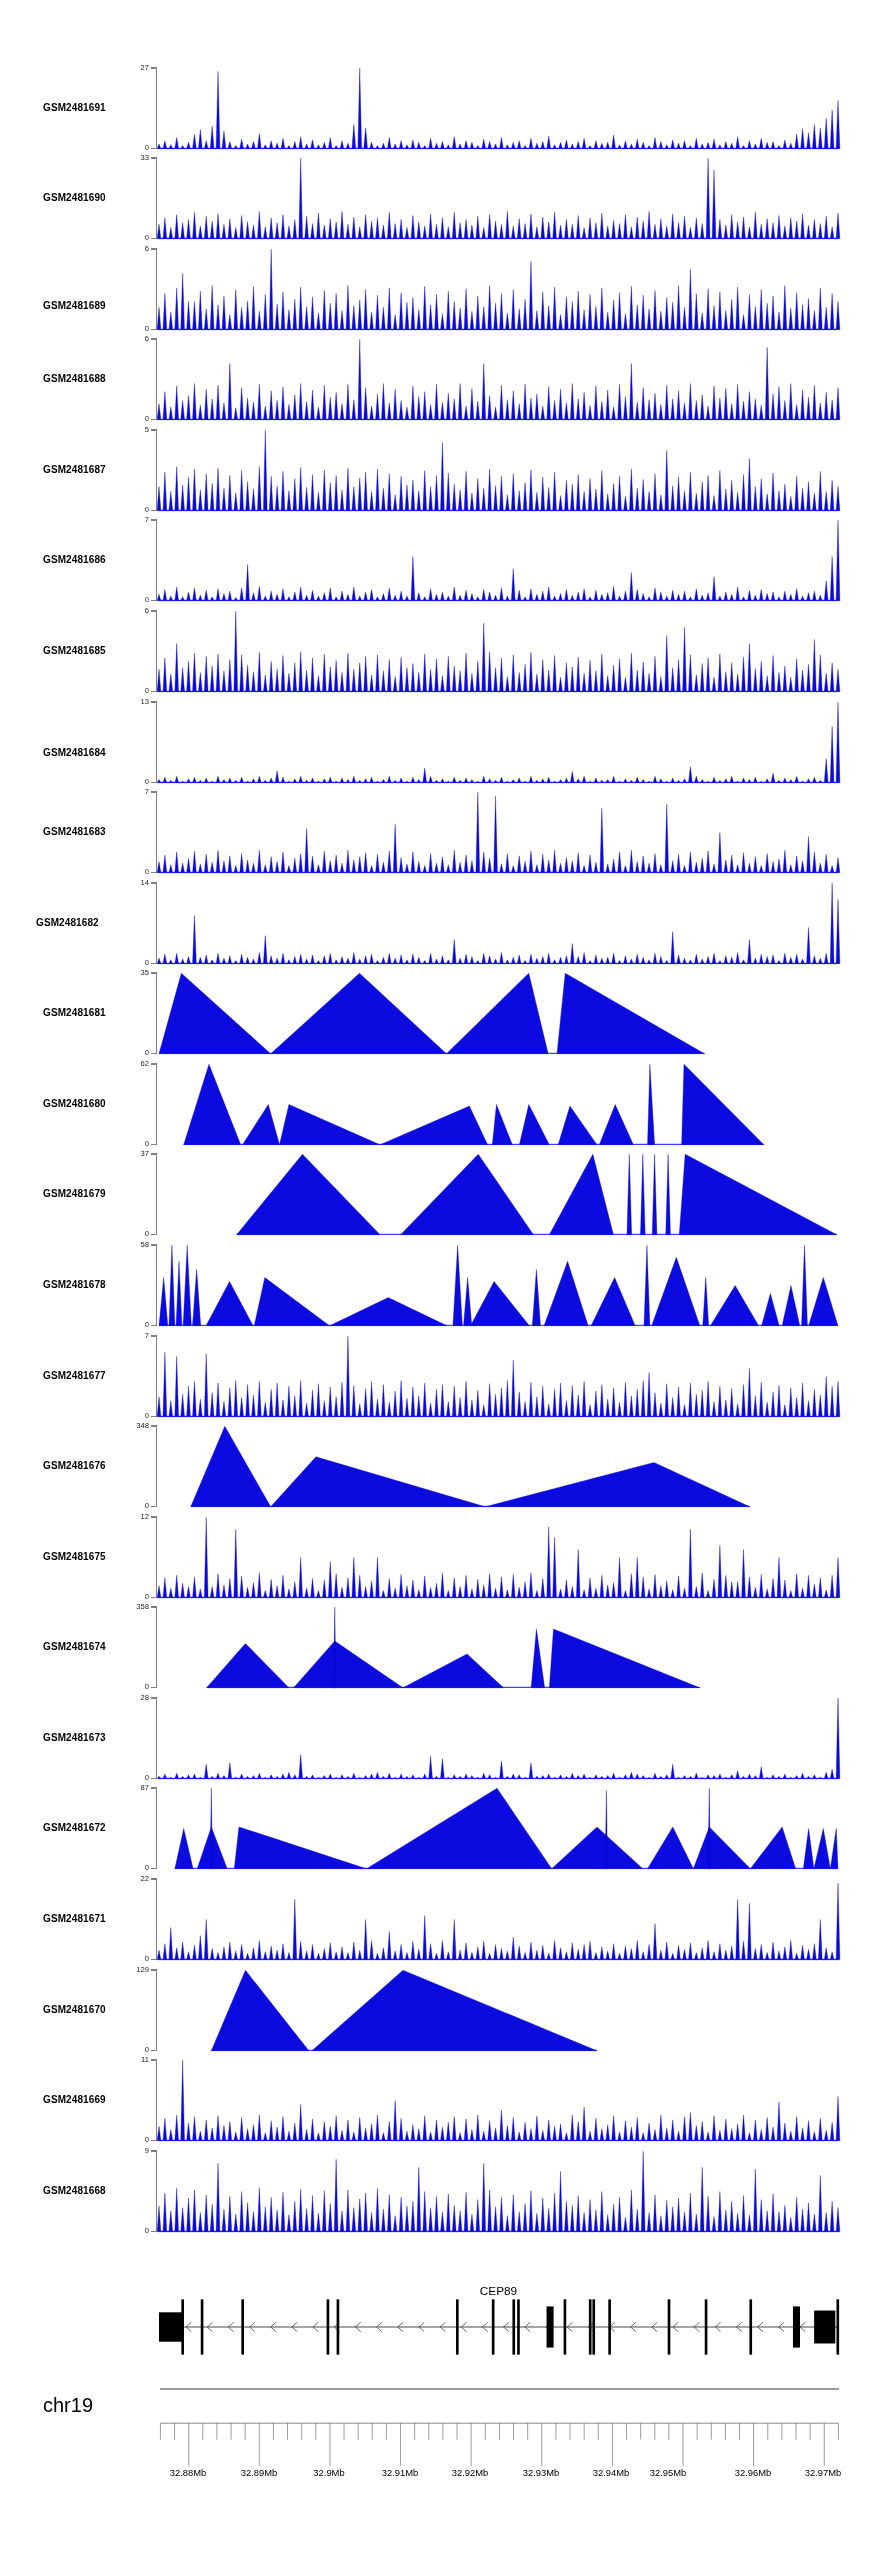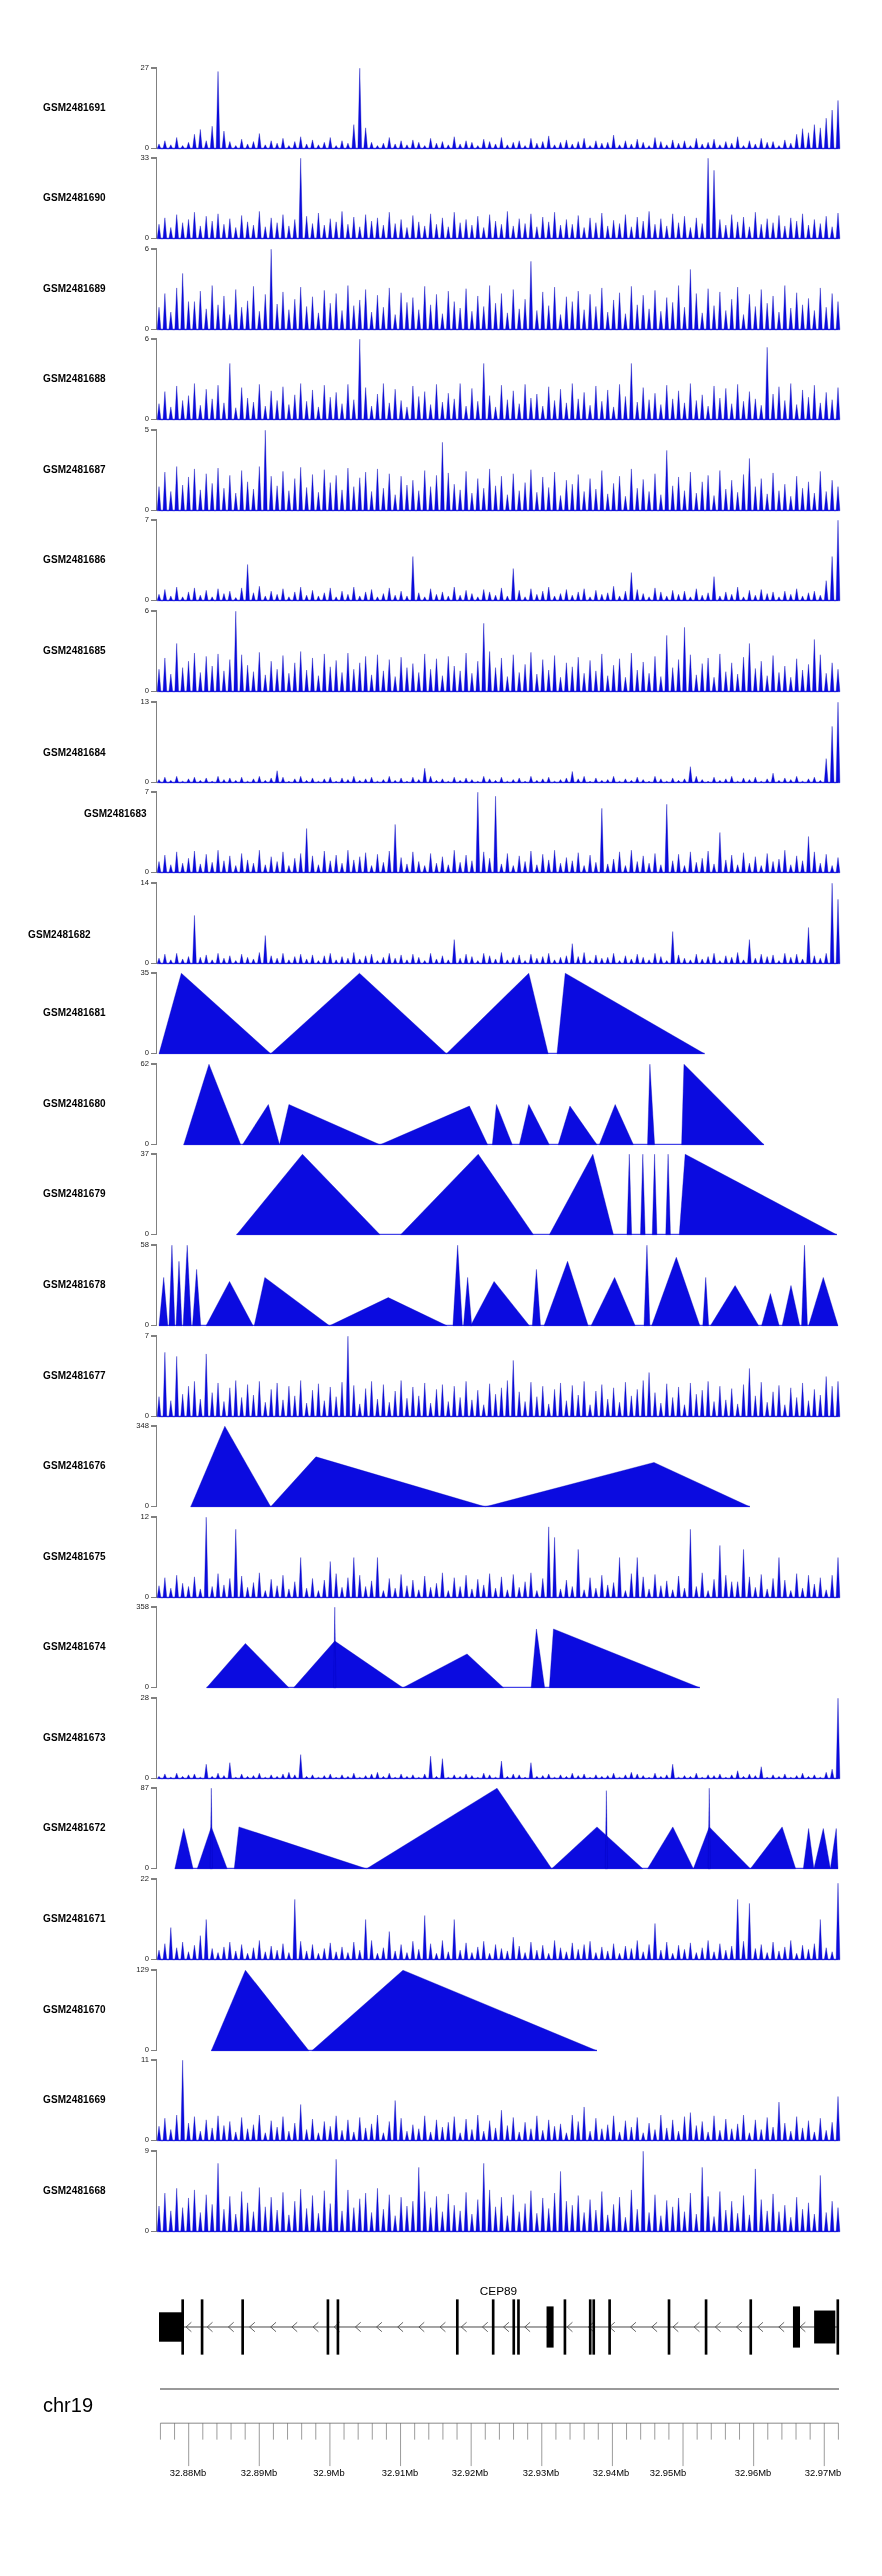--- a/index.html
+++ b/index.html
@@ -38,21 +38,21 @@
         <div class="abs ynum" style="left:104px;top:75px;">0</div>
         <div class="abs ytick" style="left:151px;top:-0.6px;"></div>
         <div class="abs ytick" style="left:151px;top:80px;"></div>
         <div class="abs yaxis" style="left:156px;top:0;height:81px;"></div>
         <svg width="679" height="81" viewBox="0 0 1155 137" style="position:absolute;left:159px;top:0px;overflow:visible;">
           <path d="M0,137L-3.2,137L0.0,112.3L3.2,137L6.8,137L10.0,101.4L13.2,137L16.9,137L20.1,117.8L23.3,137L26.9,137L30.1,95.9L33.3,137L37.0,137L40.2,109.6L43.4,137L47.0,137L50.2,104.1L53.4,137L57.1,137L60.3,91.8L63.5,137L67.1,137L70.3,115.1L73.5,137L77.1,137L80.3,98.6L83.5,137L87.2,137L90.4,106.9L93.6,137L97.2,137L100.4,94.5L103.6,137L107.3,137L110.5,112.3L113.7,137L117.3,137L120.5,102.8L123.7,137L127.4,137L130.6,117.8L133.8,137L137.4,137L140.6,97.3L143.8,137L147.5,137L150.7,108.2L153.9,137L157.5,137L160.7,113.7L163.9,137L167.5,137L170.7,90.4L173.9,137L177.6,137L180.8,116.5L184.0,137L187.6,137L190.8,101.4L194.0,137L197.7,137L200.9,109.6L204.1,137L207.7,137L210.9,95.9L214.1,137L217.8,137L221.0,115.1L224.2,137L227.8,137L231.0,104.1L234.2,137L237.8,137L241.0,0.0L244.2,137L247.9,137L251.1,98.6L254.3,137L257.9,137L261.1,111.0L264.3,137L268.0,137L271.2,93.2L274.4,137L278.0,137L281.2,113.7L284.4,137L288.1,137L291.3,102.8L294.5,137L298.1,137L301.3,108.2L304.5,137L308.1,137L311.3,90.4L314.5,137L318.2,137L321.4,112.3L324.6,137L328.2,137L331.4,100.0L334.6,137L338.3,137L341.5,116.5L344.7,137L348.3,137L351.5,95.9L354.7,137L358.4,137L361.6,106.9L364.8,137L368.4,137L371.6,101.4L374.8,137L378.5,137L381.7,113.7L384.9,137L388.5,137L391.7,91.8L394.9,137L398.5,137L401.7,111.0L404.9,137L408.6,137L411.8,104.1L415.0,137L418.6,137L421.8,117.8L425.0,137L428.7,137L431.9,97.3L435.1,137L438.7,137L441.9,108.2L445.1,137L448.8,137L452.0,115.1L455.2,137L458.8,137L462.0,94.5L465.2,137L468.8,137L472.0,112.3L475.2,137L478.9,137L482.1,101.4L485.3,137L488.9,137L492.1,116.5L495.3,137L499.0,137L502.2,91.8L505.4,137L509.0,137L512.2,109.6L515.4,137L519.1,137L522.3,104.1L525.5,137L529.1,137L532.3,113.7L535.5,137L539.1,137L542.3,98.6L545.5,137L549.2,137L552.4,117.8L555.6,137L559.2,137L562.4,95.9L565.6,137L569.3,137L572.5,106.9L575.7,137L579.3,137L582.5,112.3L585.7,137L589.4,137L592.6,90.4L595.8,137L599.4,137L602.6,115.1L605.8,137L609.5,137L612.7,102.8L615.9,137L619.5,137L622.7,111.0L625.9,137L629.5,137L632.7,94.5L635.9,137L639.6,137L642.8,116.5L646.0,137L649.6,137L652.8,100.0L656.0,137L659.7,137L662.9,108.2L666.1,137L669.7,137L672.9,91.8L676.1,137L679.8,137L683.0,113.7L686.2,137L689.8,137L693.0,104.1L696.2,137L699.8,137L703.0,112.3L706.2,137L709.9,137L713.1,97.3L716.3,137L719.9,137L723.1,117.8L726.3,137L730.0,137L733.2,101.4L736.4,137L740.0,137L743.2,109.6L746.4,137L750.1,137L753.3,93.2L756.5,137L760.1,137L763.3,115.1L766.5,137L770.1,137L773.3,105.5L776.5,137L780.2,137L783.4,111.0L786.6,137L790.2,137L793.4,95.9L796.6,137L800.3,137L803.5,116.5L806.7,137L810.3,137L813.5,100.0L816.7,137L820.4,137L823.6,106.9L826.8,137L830.4,137L833.6,90.4L836.8,137L840.5,137L843.7,112.3L846.9,137L850.5,137L853.7,102.8L856.9,137L860.5,137L863.7,115.1L866.9,137L870.6,137L873.8,94.5L877.0,137L880.6,137L883.8,109.6L887.0,137L890.7,137L893.9,98.6L897.1,137L900.7,137L903.9,117.8L907.1,137L910.8,137L914.0,101.4L917.2,137L920.8,137L924.0,111.0L927.2,137L930.8,137L934.0,0.0L937.2,137L940.9,137L944.1,20.5L947.3,137L950.9,137L954.1,104.1L957.3,137L961.0,137L964.2,113.7L967.4,137L971.0,137L974.2,95.9L977.4,137L981.1,137L984.3,108.2L987.5,137L991.1,137L994.3,100.0L997.5,137L1001.1,137L1004.3,116.5L1007.5,137L1011.2,137L1014.4,91.8L1017.6,137L1021.2,137L1024.4,112.3L1027.6,137L1031.3,137L1034.5,102.8L1037.7,137L1041.3,137L1044.5,109.6L1047.7,137L1051.4,137L1054.6,97.3L1057.8,137L1061.4,137L1064.6,115.1L1067.8,137L1071.5,137L1074.7,101.4L1077.9,137L1081.5,137L1084.7,106.9L1087.9,137L1091.5,137L1094.7,94.5L1097.9,137L1101.6,137L1104.8,113.7L1108.0,137L1111.6,137L1114.8,104.1L1118.0,137L1121.7,137L1124.9,111.0L1128.1,137L1131.7,137L1134.9,98.6L1138.1,137L1141.8,137L1145.0,116.5L1148.2,137L1151.8,137L1155.0,93.2L1158.2,137L1155,137Z" fill="#0b0be0" stroke="#0000b8" stroke-width="0.6"></path>
           <rect x="0" y="135.4" width="1155" height="1.6" fill="#0b0be0"></rect>
         </svg>
       </div>
       <div class="abs" style="left:0;top:249px;width:882px;height:81px;">
-        <div class="abs tlabel" style="left:43px;top:34px;width:88px;">GSM2481689</div>
+        <div class="abs tlabel" style="left:43px;top:51px;width:88px;">GSM2481689</div>
         <div class="abs ynum" style="left:104px;top:-4.7px;">6</div>
         <div class="abs ynum" style="left:104px;top:75px;">0</div>
         <div class="abs ytick" style="left:151px;top:-0.6px;"></div>
         <div class="abs ytick" style="left:151px;top:80px;"></div>
         <div class="abs yaxis" style="left:156px;top:0;height:81px;"></div>
         <svg width="679" height="81" viewBox="0 0 1155 137" style="position:absolute;left:159px;top:0px;overflow:visible;">
           <path d="M0,137L-3.2,137L0.0,98.6L3.2,137L6.8,137L10.0,75.3L13.2,137L16.9,137L20.1,106.9L23.3,137L26.9,137L30.1,65.8L33.3,137L37.0,137L40.2,41.1L43.4,137L47.0,137L50.2,89.0L53.4,137L57.1,137L60.3,89.0L63.5,137L67.1,137L70.3,71.2L73.5,137L77.1,137L80.3,101.4L83.5,137L87.2,137L90.4,61.7L93.6,137L97.2,137L100.4,94.5L103.6,137L107.3,137L110.5,79.5L113.7,137L117.3,137L120.5,111.0L123.7,137L127.4,137L130.6,68.5L133.8,137L137.4,137L140.6,98.6L143.8,137L147.5,137L150.7,87.7L153.9,137L157.5,137L160.7,63.0L163.9,137L167.5,137L170.7,105.5L173.9,137L177.6,137L180.8,76.7L184.0,137L187.6,137L190.8,0.0L194.0,137L197.7,137L200.9,93.2L204.1,137L207.7,137L210.9,72.6L214.1,137L217.8,137L221.0,102.8L224.2,137L227.8,137L231.0,84.9L234.2,137L237.8,137L241.0,64.4L244.2,137L247.9,137L251.1,97.3L254.3,137L257.9,137L261.1,80.8L264.3,137L268.0,137L271.2,108.2L274.4,137L278.0,137L281.2,69.9L284.4,137L288.1,137L291.3,91.8L294.5,137L298.1,137L301.3,75.3L304.5,137L308.1,137L311.3,104.1L314.5,137L318.2,137L321.4,61.7L324.6,137L328.2,137L331.4,95.9L334.6,137L338.3,137L341.5,86.3L344.7,137L348.3,137L351.5,68.5L354.7,137L358.4,137L361.6,106.9L364.8,137L368.4,137L371.6,78.1L374.8,137L378.5,137L381.7,98.6L384.9,137L388.5,137L391.7,65.8L394.9,137L398.5,137L401.7,111.0L404.9,137L408.6,137L411.8,74.0L415.0,137L418.6,137L421.8,90.4L425.0,137L428.7,137L431.9,82.2L435.1,137L438.7,137L441.9,102.8L445.1,137L448.8,137L452.0,63.0L455.2,137L458.8,137L462.0,94.5L465.2,137L468.8,137L472.0,76.7L475.2,137L478.9,137L482.1,109.6L485.3,137L488.9,137L492.1,71.2L495.3,137L499.0,137L502.2,89.0L505.4,137L509.0,137L512.2,100.0L515.4,137L519.1,137L522.3,67.1L525.5,137L529.1,137L532.3,105.5L535.5,137L539.1,137L542.3,79.5L545.5,137L549.2,137L552.4,97.3L555.6,137L559.2,137L562.4,61.7L565.6,137L569.3,137L572.5,91.8L575.7,137L579.3,137L582.5,75.3L585.7,137L589.4,137L592.6,108.2L595.8,137L599.4,137L602.6,68.5L605.8,137L609.5,137L612.7,101.4L615.9,137L619.5,137L622.7,84.9L625.9,137L629.5,137L632.7,20.5L635.9,137L639.6,137L642.8,104.1L646.0,137L649.6,137L652.8,72.6L656.0,137L659.7,137L662.9,95.9L666.1,137L669.7,137L672.9,64.4L676.1,137L679.8,137L683.0,111.0L686.2,137L689.8,137L693.0,80.8L696.2,137L699.8,137L703.0,89.0L706.2,137L709.9,137L713.1,71.2L716.3,137L719.9,137L723.1,102.8L726.3,137L730.0,137L733.2,76.7L736.4,137L740.0,137L743.2,97.3L746.4,137L750.1,137L753.3,65.8L756.5,137L760.1,137L763.3,106.9L766.5,137L770.1,137L773.3,86.3L776.5,137L780.2,137L783.4,74.0L786.6,137L790.2,137L793.4,109.6L796.6,137L800.3,137L803.5,63.0L806.7,137L810.3,137L813.5,94.5L816.7,137L820.4,137L823.6,78.1L826.8,137L830.4,137L833.6,101.4L836.8,137L840.5,137L843.7,69.9L846.9,137L850.5,137L853.7,105.5L856.9,137L860.5,137L863.7,82.2L866.9,137L870.6,137L873.8,90.4L877.0,137L880.6,137L883.8,61.7L887.0,137L890.7,137L893.9,98.6L897.1,137L900.7,137L903.9,34.3L907.1,137L910.8,137L914.0,75.3L917.2,137L920.8,137L924.0,108.2L927.2,137L930.8,137L934.0,67.1L937.2,137L940.9,137L944.1,95.9L947.3,137L950.9,137L954.1,72.6L957.3,137L961.0,137L964.2,104.1L967.4,137L971.0,137L974.2,84.9L977.4,137L981.1,137L984.3,64.4L987.5,137L991.1,137L994.3,111.0L997.5,137L1001.1,137L1004.3,76.7L1007.5,137L1011.2,137L1014.4,97.3L1017.6,137L1021.2,137L1024.4,68.5L1027.6,137L1031.3,137L1034.5,91.8L1037.7,137L1041.3,137L1044.5,79.5L1047.7,137L1051.4,137L1054.6,106.9L1057.8,137L1061.4,137L1064.6,61.7L1067.8,137L1071.5,137L1074.7,100.0L1077.9,137L1081.5,137L1084.7,74.0L1087.9,137L1091.5,137L1094.7,94.5L1097.9,137L1101.6,137L1104.8,83.6L1108.0,137L1111.6,137L1114.8,104.1L1118.0,137L1121.7,137L1124.9,65.8L1128.1,137L1131.7,137L1134.9,98.6L1138.1,137L1141.8,137L1145.0,75.3L1148.2,137L1151.8,137L1155.0,89.0L1158.2,137L1155,137Z" fill="#0b0be0" stroke="#0000b8" stroke-width="0.6"></path>
           <rect x="0" y="135.4" width="1155" height="1.6" fill="#0b0be0"></rect>
         </svg>
       </div>
@@ -110,33 +110,33 @@
         <div class="abs ynum" style="left:104px;top:75px;">0</div>
         <div class="abs ytick" style="left:151px;top:-0.6px;"></div>
         <div class="abs ytick" style="left:151px;top:80px;"></div>
         <div class="abs yaxis" style="left:156px;top:0;height:81px;"></div>
         <svg width="679" height="81" viewBox="0 0 1155 137" style="position:absolute;left:159px;top:0px;overflow:visible;">
           <path d="M0,137L-3.2,137L0.0,131.5L3.2,137L6.8,137L10.0,127.4L13.2,137L16.9,137L20.1,132.9L23.3,137L26.9,137L30.1,126.0L33.3,137L37.0,137L40.2,134.3L43.4,137L47.0,137L50.2,130.2L53.4,137L57.1,137L60.3,127.4L63.5,137L67.1,137L70.3,132.9L73.5,137L77.1,137L80.3,128.8L83.5,137L87.2,137L90.4,134.3L93.6,137L97.2,137L100.4,126.0L103.6,137L107.3,137L110.5,131.5L113.7,137L117.3,137L120.5,128.8L123.7,137L127.4,137L130.6,132.9L133.8,137L137.4,137L140.6,127.4L143.8,137L147.5,137L150.7,134.3L153.9,137L157.5,137L160.7,130.2L163.9,137L167.5,137L170.7,126.0L173.9,137L177.6,137L180.8,132.9L184.0,137L187.6,137L190.8,128.8L194.0,137L197.7,137L200.9,116.5L204.1,137L207.7,137L210.9,127.4L214.1,137L217.8,137L221.0,134.3L224.2,137L227.8,137L231.0,130.2L234.2,137L237.8,137L241.0,126.0L244.2,137L247.9,137L251.1,132.9L254.3,137L257.9,137L261.1,128.8L264.3,137L268.0,137L271.2,134.3L274.4,137L278.0,137L281.2,130.2L284.4,137L288.1,137L291.3,127.4L294.5,137L298.1,137L301.3,134.3L304.5,137L308.1,137L311.3,128.8L314.5,137L318.2,137L321.4,131.5L324.6,137L328.2,137L331.4,126.0L334.6,137L338.3,137L341.5,132.9L344.7,137L348.3,137L351.5,130.2L354.7,137L358.4,137L361.6,127.4L364.8,137L368.4,137L371.6,134.3L374.8,137L378.5,137L381.7,131.5L384.9,137L388.5,137L391.7,126.0L394.9,137L398.5,137L401.7,132.9L404.9,137L408.6,137L411.8,128.8L415.0,137L418.6,137L421.8,134.3L425.0,137L428.7,137L431.9,127.4L435.1,137L438.7,137L441.9,131.5L445.1,137L448.8,137L452.0,112.3L455.2,137L458.8,137L462.0,126.0L465.2,137L468.8,137L472.0,132.9L475.2,137L478.9,137L482.1,130.2L485.3,137L488.9,137L492.1,134.3L495.3,137L499.0,137L502.2,127.4L505.4,137L509.0,137L512.2,132.9L515.4,137L519.1,137L522.3,128.8L525.5,137L529.1,137L532.3,131.5L535.5,137L539.1,137L542.3,134.3L545.5,137L549.2,137L552.4,126.0L555.6,137L559.2,137L562.4,130.2L565.6,137L569.3,137L572.5,132.9L575.7,137L579.3,137L582.5,127.4L585.7,137L589.4,137L592.6,134.3L595.8,137L599.4,137L602.6,131.5L605.8,137L609.5,137L612.7,128.8L615.9,137L619.5,137L622.7,134.3L625.9,137L629.5,137L632.7,126.0L635.9,137L639.6,137L642.8,132.9L646.0,137L649.6,137L652.8,130.2L656.0,137L659.7,137L662.9,127.4L666.1,137L669.7,137L672.9,134.3L676.1,137L679.8,137L683.0,131.5L686.2,137L689.8,137L693.0,128.8L696.2,137L699.8,137L703.0,117.8L706.2,137L709.9,137L713.1,130.2L716.3,137L719.9,137L723.1,126.0L726.3,137L730.0,137L733.2,134.3L736.4,137L740.0,137L743.2,128.8L746.4,137L750.1,137L753.3,132.9L756.5,137L760.1,137L763.3,131.5L766.5,137L770.1,137L773.3,126.0L776.5,137L780.2,137L783.4,134.3L786.6,137L790.2,137L793.4,130.2L796.6,137L800.3,137L803.5,132.9L806.7,137L810.3,137L813.5,127.4L816.7,137L820.4,137L823.6,131.5L826.8,137L830.4,137L833.6,134.3L836.8,137L840.5,137L843.7,126.0L846.9,137L850.5,137L853.7,130.2L856.9,137L860.5,137L863.7,134.3L866.9,137L870.6,137L873.8,128.8L877.0,137L880.6,137L883.8,132.9L887.0,137L890.7,137L893.9,130.2L897.1,137L900.7,137L903.9,109.6L907.1,137L910.8,137L914.0,126.0L917.2,137L920.8,137L924.0,131.5L927.2,137L930.8,137L934.0,134.3L937.2,137L940.9,137L944.1,127.4L947.3,137L950.9,137L954.1,132.9L957.3,137L961.0,137L964.2,130.2L967.4,137L971.0,137L974.2,126.0L977.4,137L981.1,137L984.3,134.3L987.5,137L991.1,137L994.3,128.8L997.5,137L1001.1,137L1004.3,131.5L1007.5,137L1011.2,137L1014.4,127.4L1017.6,137L1021.2,137L1024.4,134.3L1027.6,137L1031.3,137L1034.5,130.2L1037.7,137L1041.3,137L1044.5,120.6L1047.7,137L1051.4,137L1054.6,132.9L1057.8,137L1061.4,137L1064.6,128.8L1067.8,137L1071.5,137L1074.7,131.5L1077.9,137L1081.5,137L1084.7,126.0L1087.9,137L1091.5,137L1094.7,134.3L1097.9,137L1101.6,137L1104.8,130.2L1108.0,137L1111.6,137L1114.8,127.4L1118.0,137L1121.7,137L1124.9,132.9L1128.1,137L1131.7,137L1134.9,95.9L1138.1,137L1141.8,137L1145.0,41.1L1148.2,137L1151.8,137L1155.0,0.0L1158.2,137L1155,137Z" fill="#0b0be0" stroke="#0000b8" stroke-width="0.6"></path>
           <rect x="0" y="135.4" width="1155" height="1.6" fill="#0b0be0"></rect>
         </svg>
       </div>
       <div class="abs" style="left:0;top:792px;width:882px;height:81px;">
-        <div class="abs tlabel" style="left:43px;top:16px;width:88px;margin-left:41px;">GSM2481683</div>
+        <div class="abs tlabel" style="left:43px;top:34px;width:88px;">GSM2481683</div>
         <div class="abs ynum" style="left:104px;top:-4.7px;">7</div>
         <div class="abs ynum" style="left:104px;top:75px;">0</div>
         <div class="abs ytick" style="left:151px;top:-0.6px;"></div>
         <div class="abs ytick" style="left:151px;top:80px;"></div>
         <div class="abs yaxis" style="left:156px;top:0;height:81px;"></div>
         <svg width="679" height="81" viewBox="0 0 1155 137" style="position:absolute;left:159px;top:0px;overflow:visible;">
           <path d="M0,137L-3.2,137L0.0,117.8L3.2,137L6.8,137L10.0,106.9L13.2,137L16.9,137L20.1,123.3L23.3,137L26.9,137L30.1,101.4L33.3,137L37.0,137L40.2,120.6L43.4,137L47.0,137L50.2,112.3L53.4,137L57.1,137L60.3,100.0L63.5,137L67.1,137L70.3,121.9L73.5,137L77.1,137L80.3,105.5L83.5,137L87.2,137L90.4,119.2L93.6,137L97.2,137L100.4,98.6L103.6,137L107.3,137L110.5,116.5L113.7,137L117.3,137L120.5,108.2L123.7,137L127.4,137L130.6,124.7L133.8,137L137.4,137L140.6,104.1L143.8,137L147.5,137L150.7,115.1L153.9,137L157.5,137L160.7,120.6L163.9,137L167.5,137L170.7,98.6L173.9,137L177.6,137L180.8,123.3L184.0,137L187.6,137L190.8,109.6L194.0,137L197.7,137L200.9,117.8L204.1,137L207.7,137L210.9,101.4L214.1,137L217.8,137L221.0,124.7L224.2,137L227.8,137L231.0,112.3L234.2,137L237.8,137L241.0,104.1L244.2,137L247.9,137L251.1,61.7L254.3,137L257.9,137L261.1,108.2L264.3,137L268.0,137L271.2,123.3L274.4,137L278.0,137L281.2,100.0L284.4,137L288.1,137L291.3,116.5L294.5,137L298.1,137L301.3,106.9L304.5,137L308.1,137L311.3,120.6L314.5,137L318.2,137L321.4,98.6L324.6,137L328.2,137L331.4,115.1L334.6,137L338.3,137L341.5,109.6L344.7,137L348.3,137L351.5,102.8L354.7,137L358.4,137L361.6,124.7L364.8,137L368.4,137L371.6,105.5L374.8,137L378.5,137L381.7,119.2L384.9,137L388.5,137L391.7,100.0L394.9,137L398.5,137L401.7,54.8L404.9,137L408.6,137L411.8,111.0L415.0,137L418.6,137L421.8,121.9L425.0,137L428.7,137L431.9,101.4L435.1,137L438.7,137L441.9,117.8L445.1,137L448.8,137L452.0,124.7L455.2,137L458.8,137L462.0,104.1L465.2,137L468.8,137L472.0,120.6L475.2,137L478.9,137L482.1,109.6L485.3,137L488.9,137L492.1,123.3L495.3,137L499.0,137L502.2,98.6L505.4,137L509.0,137L512.2,119.2L515.4,137L519.1,137L522.3,106.9L525.5,137L529.1,137L532.3,116.5L535.5,137L539.1,137L542.3,0.0L545.5,137L549.2,137L552.4,101.4L555.6,137L559.2,137L562.4,112.3L565.6,137L569.3,137L572.5,6.8L575.7,137L579.3,137L582.5,121.9L585.7,137L589.4,137L592.6,104.1L595.8,137L599.4,137L602.6,124.7L605.8,137L609.5,137L612.7,108.2L615.9,137L619.5,137L622.7,117.8L625.9,137L629.5,137L632.7,100.0L635.9,137L639.6,137L642.8,123.3L646.0,137L649.6,137L652.8,105.5L656.0,137L659.7,137L662.9,115.1L666.1,137L669.7,137L672.9,98.6L676.1,137L679.8,137L683.0,120.6L686.2,137L689.8,137L693.0,111.0L696.2,137L699.8,137L703.0,116.5L706.2,137L709.9,137L713.1,102.8L716.3,137L719.9,137L723.1,124.7L726.3,137L730.0,137L733.2,106.9L736.4,137L740.0,137L743.2,119.2L746.4,137L750.1,137L753.3,27.4L756.5,137L760.1,137L763.3,121.9L766.5,137L770.1,137L773.3,113.7L776.5,137L780.2,137L783.4,101.4L786.6,137L790.2,137L793.4,124.7L796.6,137L800.3,137L803.5,98.6L806.7,137L810.3,137L813.5,117.8L816.7,137L820.4,137L823.6,108.2L826.8,137L830.4,137L833.6,120.6L836.8,137L840.5,137L843.7,104.1L846.9,137L850.5,137L853.7,123.3L856.9,137L860.5,137L863.7,20.5L866.9,137L870.6,137L873.8,116.5L877.0,137L880.6,137L883.8,105.5L887.0,137L890.7,137L893.9,124.7L897.1,137L900.7,137L903.9,101.4L907.1,137L910.8,137L914.0,119.2L917.2,137L920.8,137L924.0,112.3L927.2,137L930.8,137L934.0,100.0L937.2,137L940.9,137L944.1,121.9L947.3,137L950.9,137L954.1,68.5L957.3,137L961.0,137L964.2,115.1L967.4,137L971.0,137L974.2,106.9L977.4,137L981.1,137L984.3,123.3L987.5,137L991.1,137L994.3,102.8L997.5,137L1001.1,137L1004.3,120.6L1007.5,137L1011.2,137L1014.4,109.6L1017.6,137L1021.2,137L1024.4,124.7L1027.6,137L1031.3,137L1034.5,104.1L1037.7,137L1041.3,137L1044.5,117.8L1047.7,137L1051.4,137L1054.6,113.7L1057.8,137L1061.4,137L1064.6,98.6L1067.8,137L1071.5,137L1074.7,123.3L1077.9,137L1081.5,137L1084.7,108.2L1087.9,137L1091.5,137L1094.7,116.5L1097.9,137L1101.6,137L1104.8,75.3L1108.0,137L1111.6,137L1114.8,101.4L1118.0,137L1121.7,137L1124.9,120.6L1128.1,137L1131.7,137L1134.9,105.5L1138.1,137L1141.8,137L1145.0,124.7L1148.2,137L1151.8,137L1155.0,111.0L1158.2,137L1155,137Z" fill="#0b0be0" stroke="#0000b8" stroke-width="0.6"></path>
           <rect x="0" y="135.4" width="1155" height="1.6" fill="#0b0be0"></rect>
         </svg>
       </div>
       <div class="abs" style="left:0;top:883px;width:882px;height:81px;">
-        <div class="abs tlabel" style="left:28px;top:34px;width:88px;margin-top:12px;">GSM2481682</div>
+        <div class="abs tlabel" style="left:36px;top:34px;width:88px;">GSM2481682</div>
         <div class="abs ynum" style="left:104px;top:-4.7px;">14</div>
         <div class="abs ynum" style="left:104px;top:75px;">0</div>
         <div class="abs ytick" style="left:151px;top:-0.6px;"></div>
         <div class="abs ytick" style="left:151px;top:80px;"></div>
         <div class="abs yaxis" style="left:156px;top:0;height:81px;"></div>
         <svg width="679" height="81" viewBox="0 0 1155 137" style="position:absolute;left:159px;top:0px;overflow:visible;">
           <path d="M0,137L-3.2,137L0.0,127.4L3.2,137L6.8,137L10.0,120.6L13.2,137L16.9,137L20.1,130.2L23.3,137L26.9,137L30.1,119.2L33.3,137L37.0,137L40.2,128.8L43.4,137L47.0,137L50.2,124.7L53.4,137L57.1,137L60.3,54.8L63.5,137L67.1,137L70.3,126.0L73.5,137L77.1,137L80.3,121.9L83.5,137L87.2,137L90.4,130.2L93.6,137L97.2,137L100.4,119.2L103.6,137L107.3,137L110.5,127.4L113.7,137L117.3,137L120.5,123.3L123.7,137L127.4,137L130.6,131.5L133.8,137L137.4,137L140.6,120.6L143.8,137L147.5,137L150.7,126.0L153.9,137L157.5,137L160.7,128.8L163.9,137L167.5,137L170.7,117.8L173.9,137L177.6,137L180.8,89.0L184.0,137L187.6,137L190.8,123.3L194.0,137L197.7,137L200.9,127.4L204.1,137L207.7,137L210.9,119.2L214.1,137L217.8,137L221.0,130.2L224.2,137L227.8,137L231.0,124.7L234.2,137L237.8,137L241.0,120.6L244.2,137L247.9,137L251.1,128.8L254.3,137L257.9,137L261.1,121.9L264.3,137L268.0,137L271.2,131.5L274.4,137L278.0,137L281.2,123.3L284.4,137L288.1,137L291.3,119.2L294.5,137L298.1,137L301.3,130.2L304.5,137L308.1,137L311.3,124.7L314.5,137L318.2,137L321.4,127.4L324.6,137L328.2,137L331.4,117.8L334.6,137L338.3,137L341.5,128.8L344.7,137L348.3,137L351.5,123.3L354.7,137L358.4,137L361.6,120.6L364.8,137L368.4,137L371.6,131.5L374.8,137L378.5,137L381.7,126.0L384.9,137L388.5,137L391.7,119.2L394.9,137L398.5,137L401.7,127.4L404.9,137L408.6,137L411.8,121.9L415.0,137L418.6,137L421.8,130.2L425.0,137L428.7,137L431.9,120.6L435.1,137L438.7,137L441.9,126.0L445.1,137L448.8,137L452.0,131.5L455.2,137L458.8,137L462.0,119.2L465.2,137L468.8,137L472.0,128.8L475.2,137L478.9,137L482.1,123.3L485.3,137L488.9,137L492.1,130.2L495.3,137L499.0,137L502.2,95.9L505.4,137L509.0,137L512.2,127.4L515.4,137L519.1,137L522.3,120.6L525.5,137L529.1,137L532.3,124.7L535.5,137L539.1,137L542.3,131.5L545.5,137L549.2,137L552.4,119.2L555.6,137L559.2,137L562.4,123.3L565.6,137L569.3,137L572.5,128.8L575.7,137L579.3,137L582.5,117.8L585.7,137L589.4,137L592.6,130.2L595.8,137L599.4,137L602.6,126.0L605.8,137L609.5,137L612.7,121.9L615.9,137L619.5,137L622.7,131.5L625.9,137L629.5,137L632.7,120.6L635.9,137L639.6,137L642.8,127.4L646.0,137L649.6,137L652.8,124.7L656.0,137L659.7,137L662.9,119.2L666.1,137L669.7,137L672.9,130.2L676.1,137L679.8,137L683.0,126.0L686.2,137L689.8,137L693.0,123.3L696.2,137L699.8,137L703.0,102.8L706.2,137L709.9,137L713.1,124.7L716.3,137L719.9,137L723.1,117.8L726.3,137L730.0,137L733.2,131.5L736.4,137L740.0,137L743.2,121.9L746.4,137L750.1,137L753.3,127.4L756.5,137L760.1,137L763.3,126.0L766.5,137L770.1,137L773.3,119.2L776.5,137L780.2,137L783.4,131.5L786.6,137L790.2,137L793.4,123.3L796.6,137L800.3,137L803.5,128.8L806.7,137L810.3,137L813.5,120.6L816.7,137L820.4,137L823.6,126.0L826.8,137L830.4,137L833.6,130.2L836.8,137L840.5,137L843.7,119.2L846.9,137L850.5,137L853.7,124.7L856.9,137L860.5,137L863.7,131.5L866.9,137L870.6,137L873.8,82.2L877.0,137L880.6,137L883.8,121.9L887.0,137L890.7,137L893.9,127.4L897.1,137L900.7,137L903.9,130.2L907.1,137L910.8,137L914.0,120.6L917.2,137L920.8,137L924.0,128.8L927.2,137L930.8,137L934.0,124.7L937.2,137L940.9,137L944.1,119.2L947.3,137L950.9,137L954.1,131.5L957.3,137L961.0,137L964.2,123.3L967.4,137L971.0,137L974.2,126.0L977.4,137L981.1,137L984.3,117.8L987.5,137L991.1,137L994.3,130.2L997.5,137L1001.1,137L1004.3,95.9L1007.5,137L1011.2,137L1014.4,127.4L1017.6,137L1021.2,137L1024.4,120.6L1027.6,137L1031.3,137L1034.5,124.7L1037.7,137L1041.3,137L1044.5,121.9L1047.7,137L1051.4,137L1054.6,131.5L1057.8,137L1061.4,137L1064.6,119.2L1067.8,137L1071.5,137L1074.7,126.0L1077.9,137L1081.5,137L1084.7,120.6L1087.9,137L1091.5,137L1094.7,128.8L1097.9,137L1101.6,137L1104.8,75.3L1108.0,137L1111.6,137L1114.8,123.3L1118.0,137L1121.7,137L1124.9,127.4L1128.1,137L1131.7,137L1134.9,119.2L1138.1,137L1141.8,137L1145.0,0.0L1148.2,137L1151.8,137L1155.0,27.4L1158.2,137L1155,137Z" fill="#0b0be0" stroke="#0000b8" stroke-width="0.6"></path>
           <rect x="0" y="135.4" width="1155" height="1.6" fill="#0b0be0"></rect>
         </svg>
       </div>

